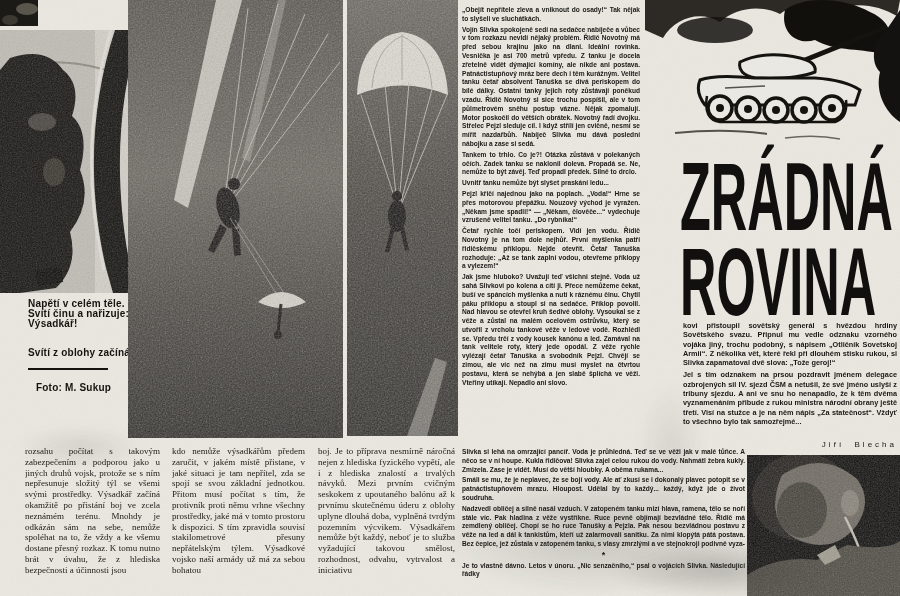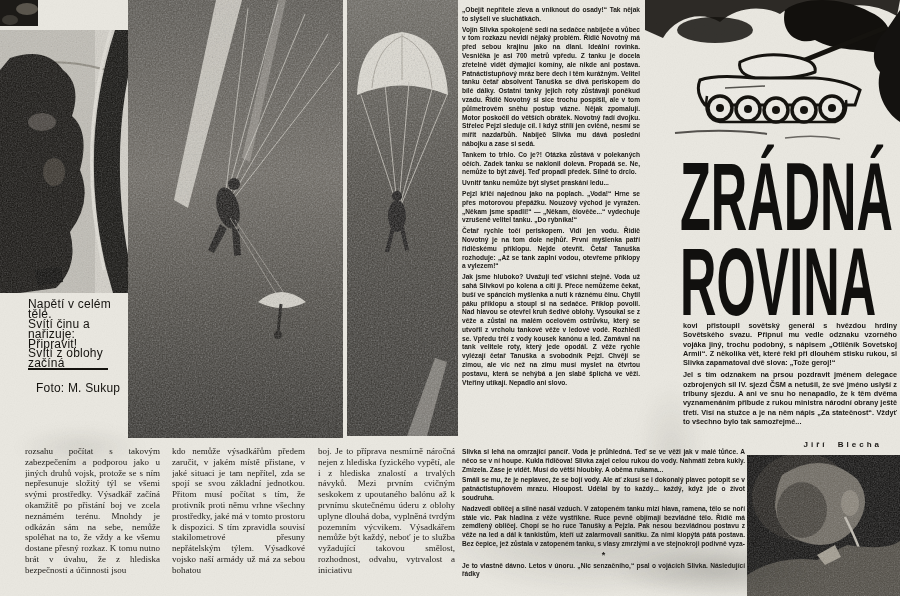--- a/index.html
+++ b/index.html
@@ -2,42 +2,42 @@
 <html><head>
 <meta charset="utf-8">
 <style>
   html,body{margin:0;padding:0;background:#d8d5ce;}
   #spread{position:relative;width:900px;height:596px;background:#eae8e1;overflow:hidden;
           font-family:"Liberation Sans",sans-serif;color:#1b1916;}
   
   .photo{position:absolute;overflow:hidden;background:#555;}
   .photo svg{display:block;width:100%;height:100%;}
   
-  .caption{position:absolute;font-family:"Liberation Sans",sans-serif;font-weight:normal;
-           font-size:12px;line-height:10px;color:#15130f;letter-spacing:.2px;}
+  .caption{position:absolute;font-family:"Liberation Sans",sans-serif;font-weight:bold;
+           font-size:10px;line-height:10px;color:#15130f;letter-spacing:.2px;}
   .rule{position:absolute;background:#15130f;}
   
   .col{position:absolute;top:446px;height:150px;overflow:hidden;text-align:justify;
        font-family:"Liberation Serif",serif;font-size:9px;line-height:10.8px;color:#23211d;}
   
   .story{position:absolute;overflow:hidden;text-align:justify;font-family:"Liberation Sans",sans-serif;
          font-weight:bold;font-size:6.6px;line-height:8.8px;color:#1a1815;}
   .story p{margin:0 0 2px 0;}
   .star{text-align:center;font-size:9px;margin:1px 0 2px 0;}
   
   .headline-line{position:absolute;left:680px;width:222px;font-family:"Liberation Sans",sans-serif;
         font-weight:bold;font-size:52px;line-height:46px;color:#11100e;white-space:nowrap;
         transform:scale(.97,1.85);transform-origin:top left;letter-spacing:0px;}
   
   .intro{position:absolute;left:683px;top:321px;width:214px;height:120px;overflow:hidden;
          text-align:justify;font-family:"Liberation Sans",sans-serif;font-weight:bold;
          font-size:7.3px;line-height:9.3px;color:#1a1815;}
   .intro p{margin:0 0 3px 0;}
-  .byline{position:absolute;left:668px;top:440px;width:214px;text-align:right;
-          font-family:"Liberation Sans",sans-serif;font-weight:bold;font-size:8px;
+  .byline{position:absolute;left:683px;top:440px;width:214px;text-align:right;
+          font-family:"Liberation Sans",sans-serif;font-weight:normal;font-size:8px;
           letter-spacing:3px;word-spacing:5px;color:#1a1815;}
   
   .smudge{position:absolute;pointer-events:none;filter:blur(5px);}
   .grain{position:absolute;inset:0;width:900px;height:596px;opacity:.07;pointer-events:none;
          mix-blend-mode:multiply;}
 </style>
 </head>
 <body>
 
 <div id="spread">
@@ -67,21 +67,21 @@
       <ellipse cx="42" cy="92" rx="14" ry="9" fill="#544f48" opacity=".8"></ellipse>
       <ellipse cx="54" cy="142" rx="11" ry="14" fill="#474239" opacity=".7"></ellipse>
       <rect x="36" y="238" width="26" height="16" fill="#0c0b09" transform="rotate(-8 49 246)"></rect>
       <rect width="155" height="263" filter="url(#n1)" opacity=".32"></rect>
     </svg>
   </div>
 
   <div class="caption" style="left:28px;top:299px;width:105px;">
     <div>Napětí v celém těle.</div>
     <div>Svítí činu a nařizuje:</div>
-    <div>Připravit!</div>
+    <div>Výsadkář!</div>
   </div>
   <div class="caption" style="left:28px;top:348px;width:110px;">Svítí z oblohy začíná</div>
   <div class="rule" style="left:28px;top:368px;width:80px;height:2px;"></div>
   <div class="caption" style="left:36px;top:383px;width:110px;">Foto: M. Sukup</div>
 
   <div class="photo" style="left:128px;top:0;width:215px;height:438px;">
     <svg viewBox="0 0 215 438" preserveAspectRatio="none">
       <defs>
         <linearGradient id="sky1" x1="0" y1="0" x2="0" y2="1">
           <stop offset="0" stop-color="#57544e"></stop>

